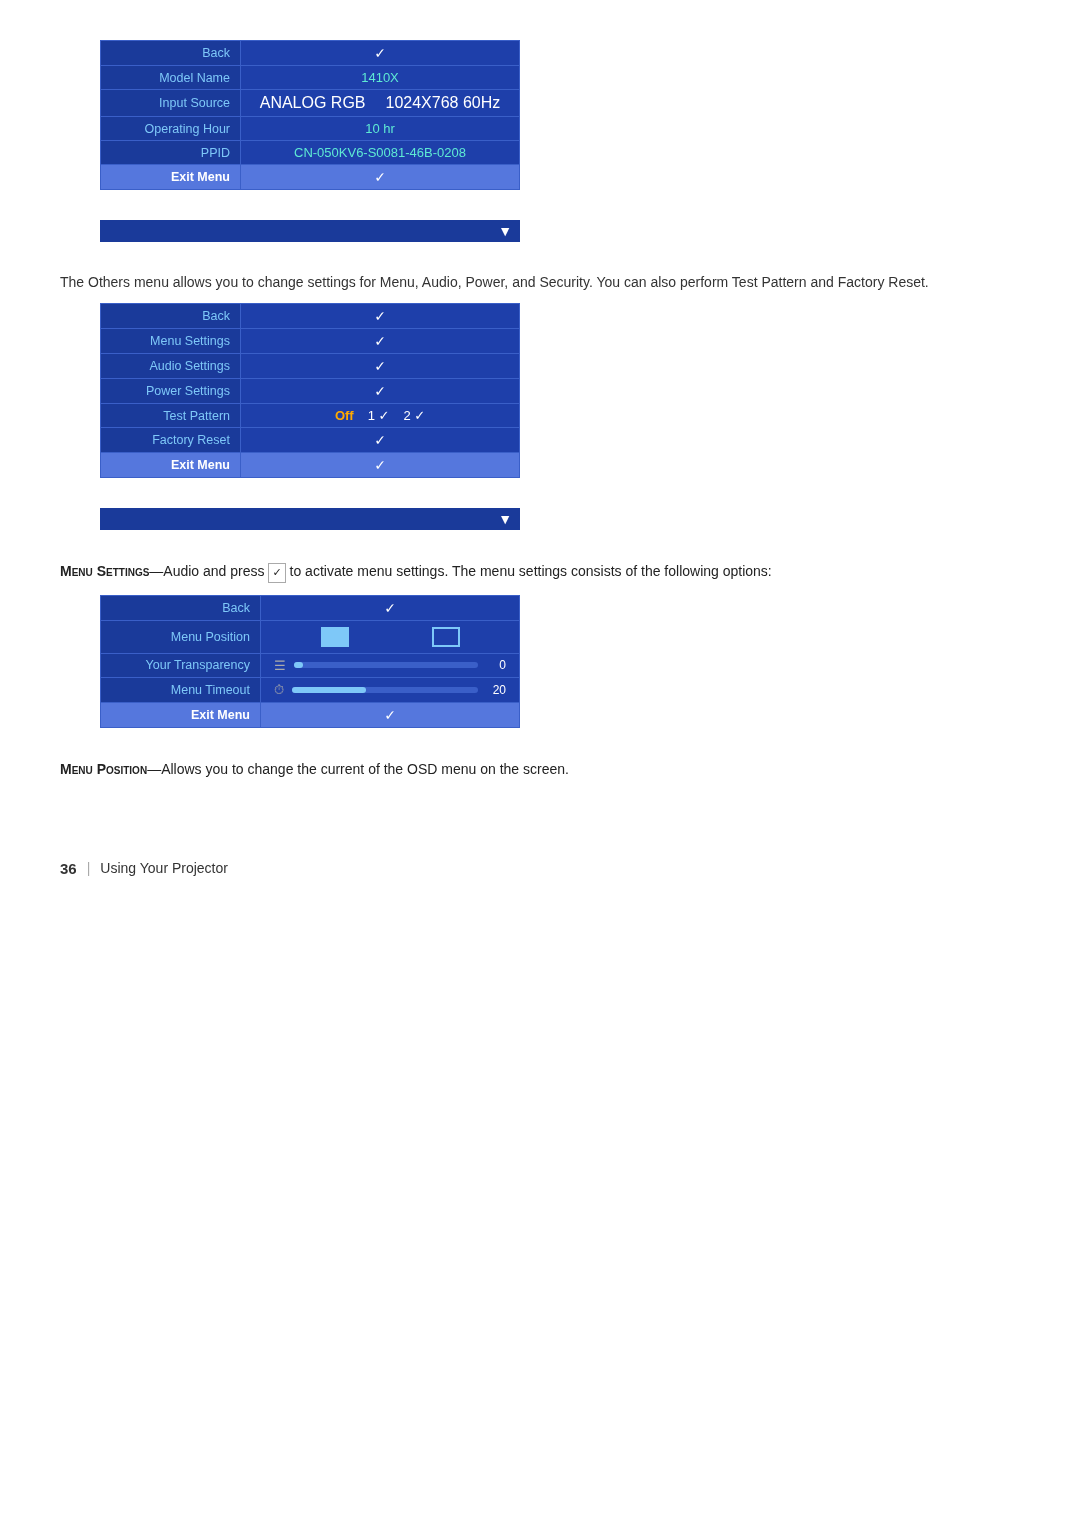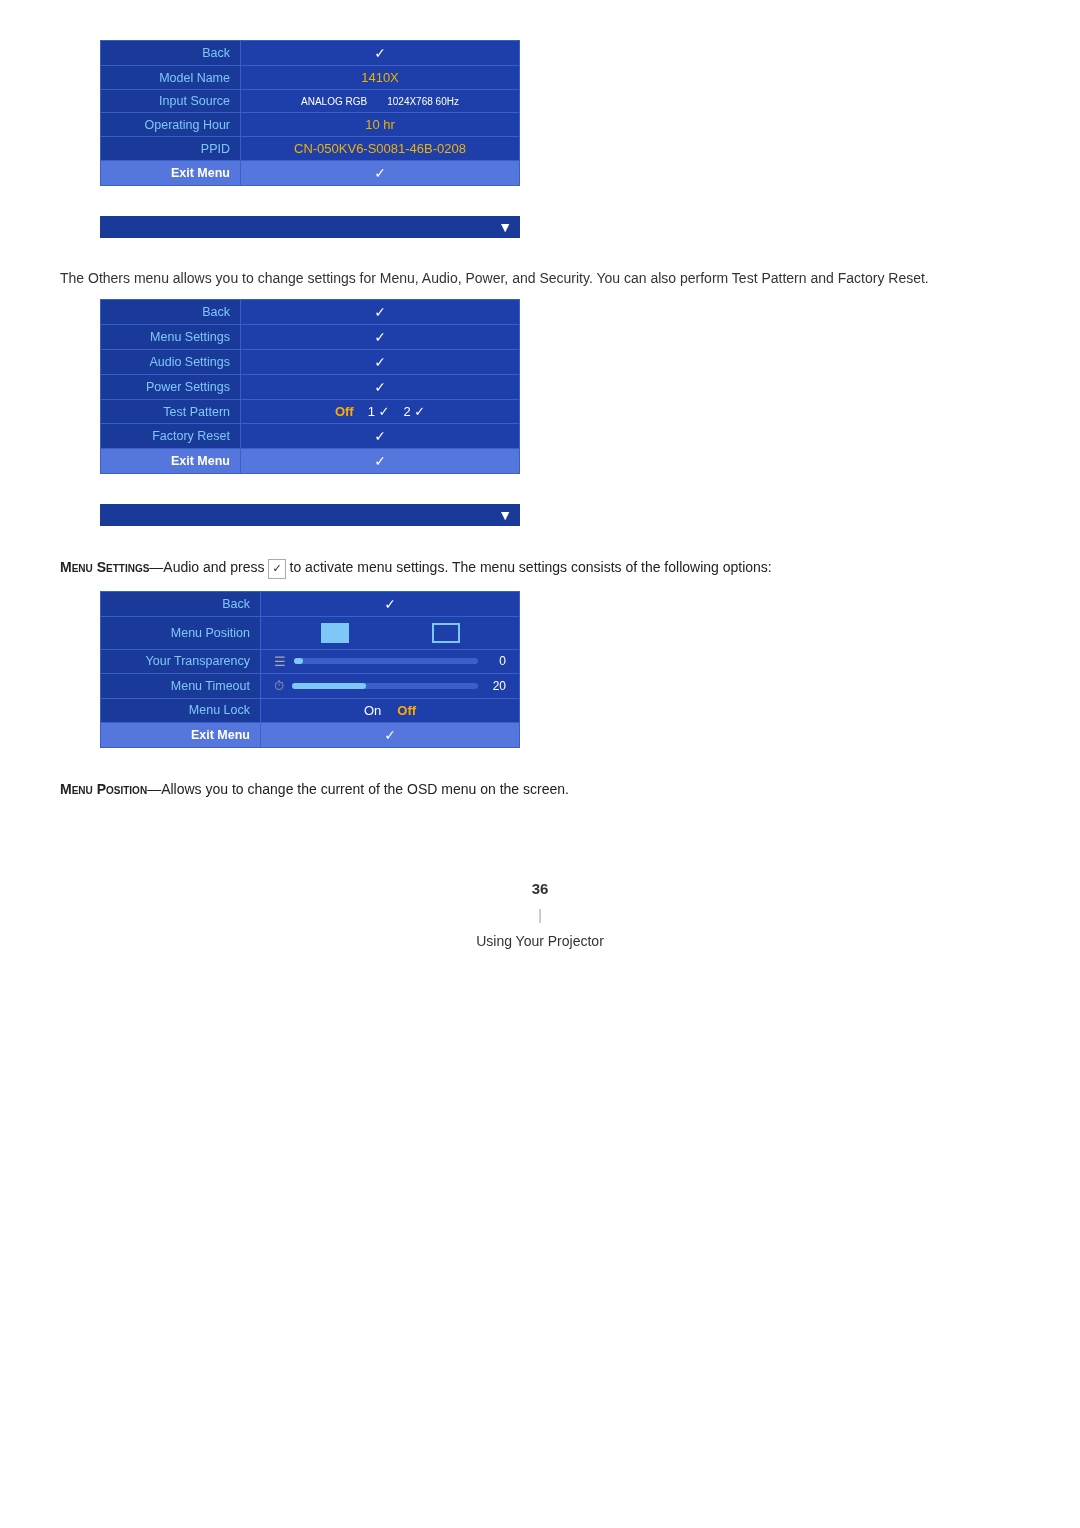--- a/index.html
+++ b/index.html
@@ -67,25 +67,25 @@
 
     .check-mark {
       color: #ffffff;
       font-size: 14px;
     }
     .orange-text {
       color: #ffaa00;
       font-weight: bold;
     }
     .white-text {
-      color: #eab308;
+      color: #5eead4;
     }
     .input-source-value {
       color: #fff;
-      font-size: 10px;
+      font-size: 16px;
       display: flex;
       gap: 20px;
       justify-content: center;
     }
 
     
     .menu-sub-table {
       width: 420px;
       border-collapse: collapse;
       margin-bottom: 20px;
@@ -185,21 +185,20 @@
       font-size: 14px;
     }
 
     .page-footer {
       margin-top: 80px;
       display: flex;
       align-items: center;
       gap: 10px;
       font-size: 14px;
       color: #333;
-      flex-direction: column;
     }
     .page-num {
       font-weight: bold;
       font-size: 15px;
     }
     .pipe { color: #aaa; }
 
     .table-wrapper {
       position: relative;
       margin-bottom: 30px;
@@ -340,29 +339,20 @@
         <td>
           <div class="slider-row">
             <span class="slider-icon">⏱</span>
             <div class="slider-bar">
               <div class="slider-fill" style="width:40%;"></div>
             </div>
             <span class="slider-val">20</span>
           </div>
         </td>
       </tr>
-      <tr>
-        <td>Menu Lock</td>
-        <td>
-          <div class="on-off-row">
-            <span class="on-label">On</span>
-            <span class="off-label">Off</span>
-          </div>
-        </td>
-      </tr>
       <tr class="exit-row">
         <td>Exit Menu</td>
         <td><span class="check-mark">✓</span></td>
       </tr>
     </tbody>
   </table>
 </div>
 
 <p class="body-text">
   <span class="bold-title">Menu Position</span><span>—Allows you to change the current of the OSD menu on the screen.</span>

